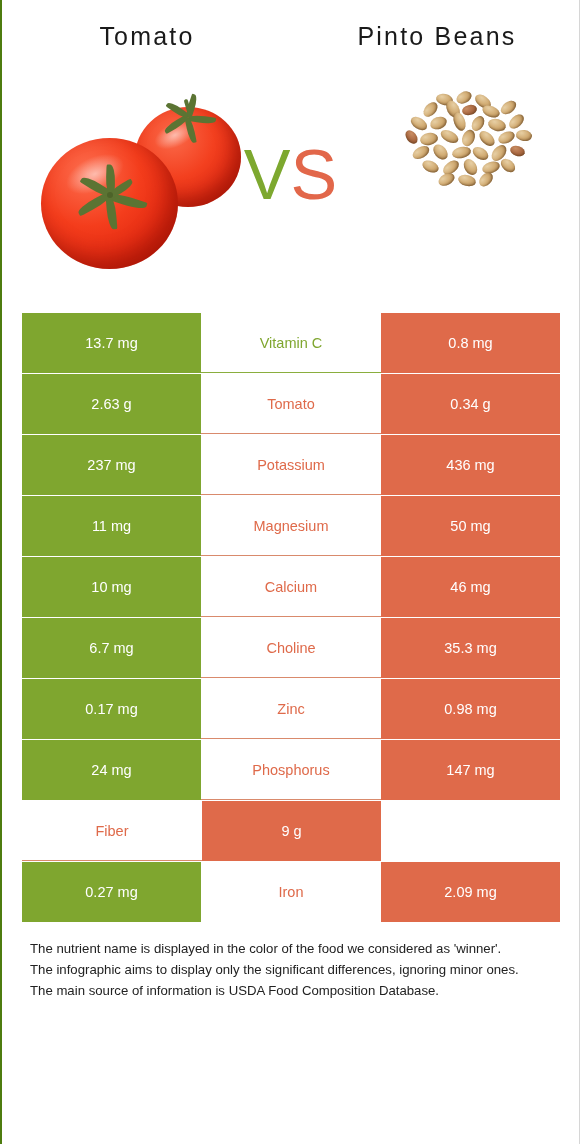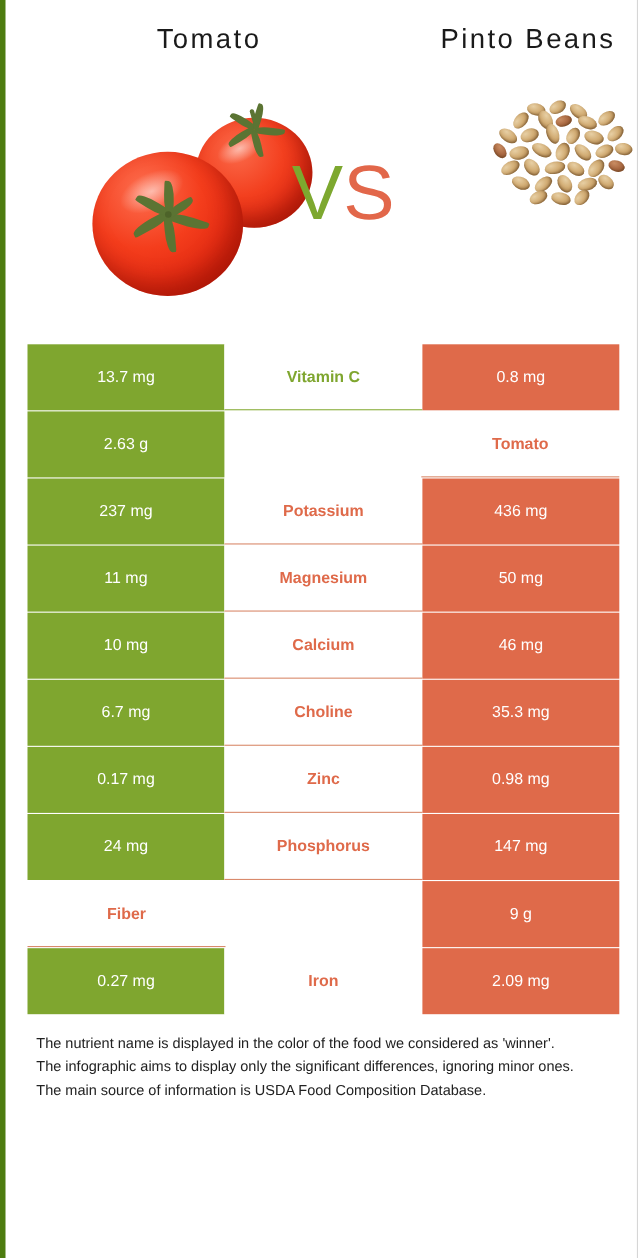--- a/index.html
+++ b/index.html
@@ -10,25 +10,24 @@
   }
   body {
     font-family: "Liberation Sans", sans-serif;
     -webkit-font-smoothing: antialiased;
   }
   #page {
     position: relative;
     width: 580px;
     height: 1144px;
     background: #ffffff;
-    border-left: 5px solid #4d7c0f;
+    border-left: 2px solid #4d7c0f;
     border-right: 1px solid #d6d6d6;
     box-sizing: border-box;
     overflow: hidden;
-    padding-left: 40px;
   }
 
   
   .header {
     position: relative;
     height: 290px;
   }
   .food-title {
     position: absolute;
     top: 22px;
@@ -132,40 +131,39 @@
   .table {
     position: absolute;
     left: 20px;
     top: 313px;
     width: 538px;
   }
   .row {
     display: flex;
     height: 60px;
     margin-bottom: 1px;
-    justify-content: space-between;
   }
   .cell {
     display: flex;
     align-items: center;
     justify-content: center;
     font-size: 14.5px;
     box-sizing: border-box;
   }
   .cell-left, .cell-right {
     width: 179px;
     color: #ffffff;
     font-weight: 400;
   }
   .cell-left  { background: #7fa62f; }
   .cell-right { background: #df6a4a; }
   .cell-mid {
     width: 180px;
     background: #ffffff;
-    font-weight: 700;
+    font-weight: 400;
     font-size: 14.5px;
   }
   .row .cell-mid { border-bottom: 1px solid transparent; }
   .row.win-left  .cell-mid { color: #7fa62f; border-bottom-color: #8aae3e; }
   .row.win-right .cell-mid { color: #df6a4a; border-bottom-color: #d98a6c; }
   .row:last-child .cell-mid { border-bottom-color: transparent; }
 
   
   .footer {
     position: absolute;
@@ -264,20 +262,21 @@
 
     <div class="row win-left">
       <div class="cell cell-left">13.7 mg</div>
       <div class="cell cell-mid">Vitamin C</div>
       <div class="cell cell-right">0.8 mg</div>
     </div>
 
     <div class="row win-right">
       <div class="cell cell-left">2.63 g</div>
       <div class="cell cell-mid">Tomato</div>
+      <div class="cell cell-right">0.34 g</div>
     </div>
 
     <div class="row win-right">
       <div class="cell cell-left">237 mg</div>
       <div class="cell cell-mid">Potassium</div>
       <div class="cell cell-right">436 mg</div>
     </div>
 
     <div class="row win-right">
       <div class="cell cell-left">11 mg</div>

